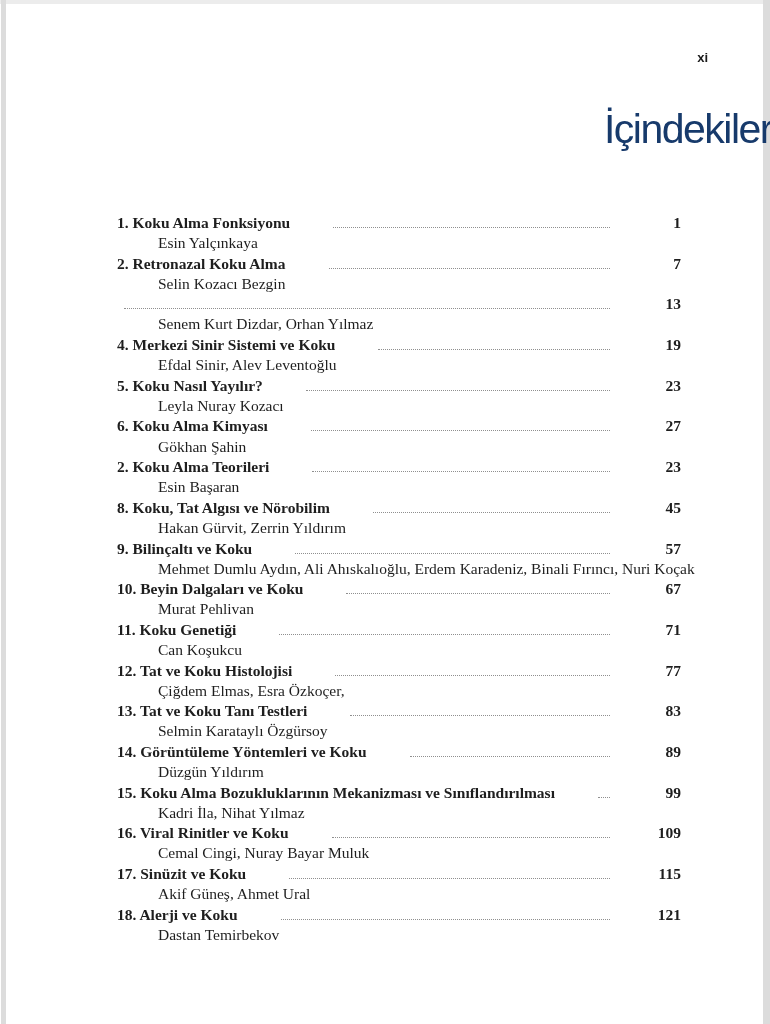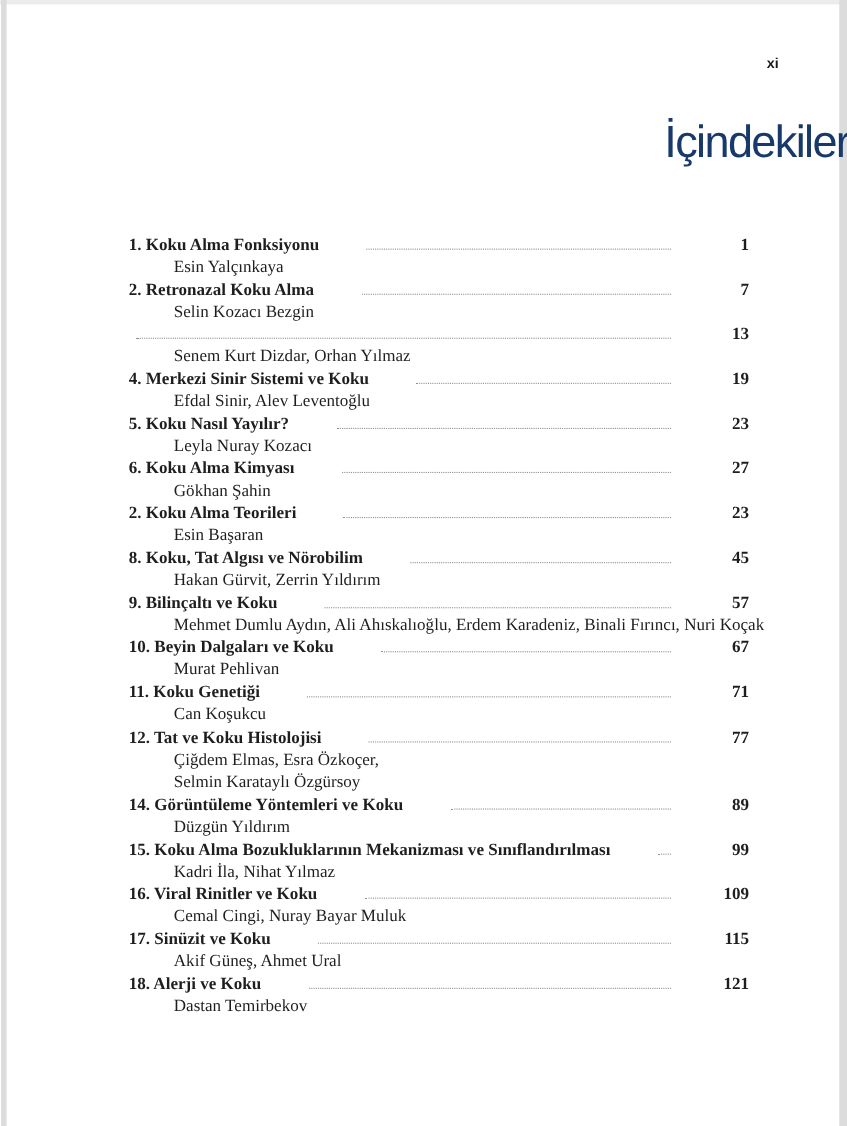--- a/index.html
+++ b/index.html
@@ -207,20 +207,25 @@
   <div class="entry">
     <div class="title-row">
       <span class="entry-title">12. Tat ve Koku Histolojisi</span>
       <span class="leader"></span>
       <span class="entry-page">77</span>
     </div>
     <div class="entry-authors">Çiğdem Elmas, Esra Özkoçer,</div>
   </div>
 
   <div class="entry">
+    <div class="title-row">
+      <span class="entry-title">13. Tat ve Koku Tanı Testleri</span>
+      <span class="leader"></span>
+      <span class="entry-page">83</span>
+    </div>
     <div class="entry-authors">Selmin Karataylı Özgürsoy</div>
   </div>
 
   <div class="entry">
     <div class="title-row">
       <span class="entry-title">14. Görüntüleme Yöntemleri ve Koku</span>
       <span class="leader"></span>
       <span class="entry-page">89</span>
     </div>
     <div class="entry-authors">Düzgün Yıldırım</div>

